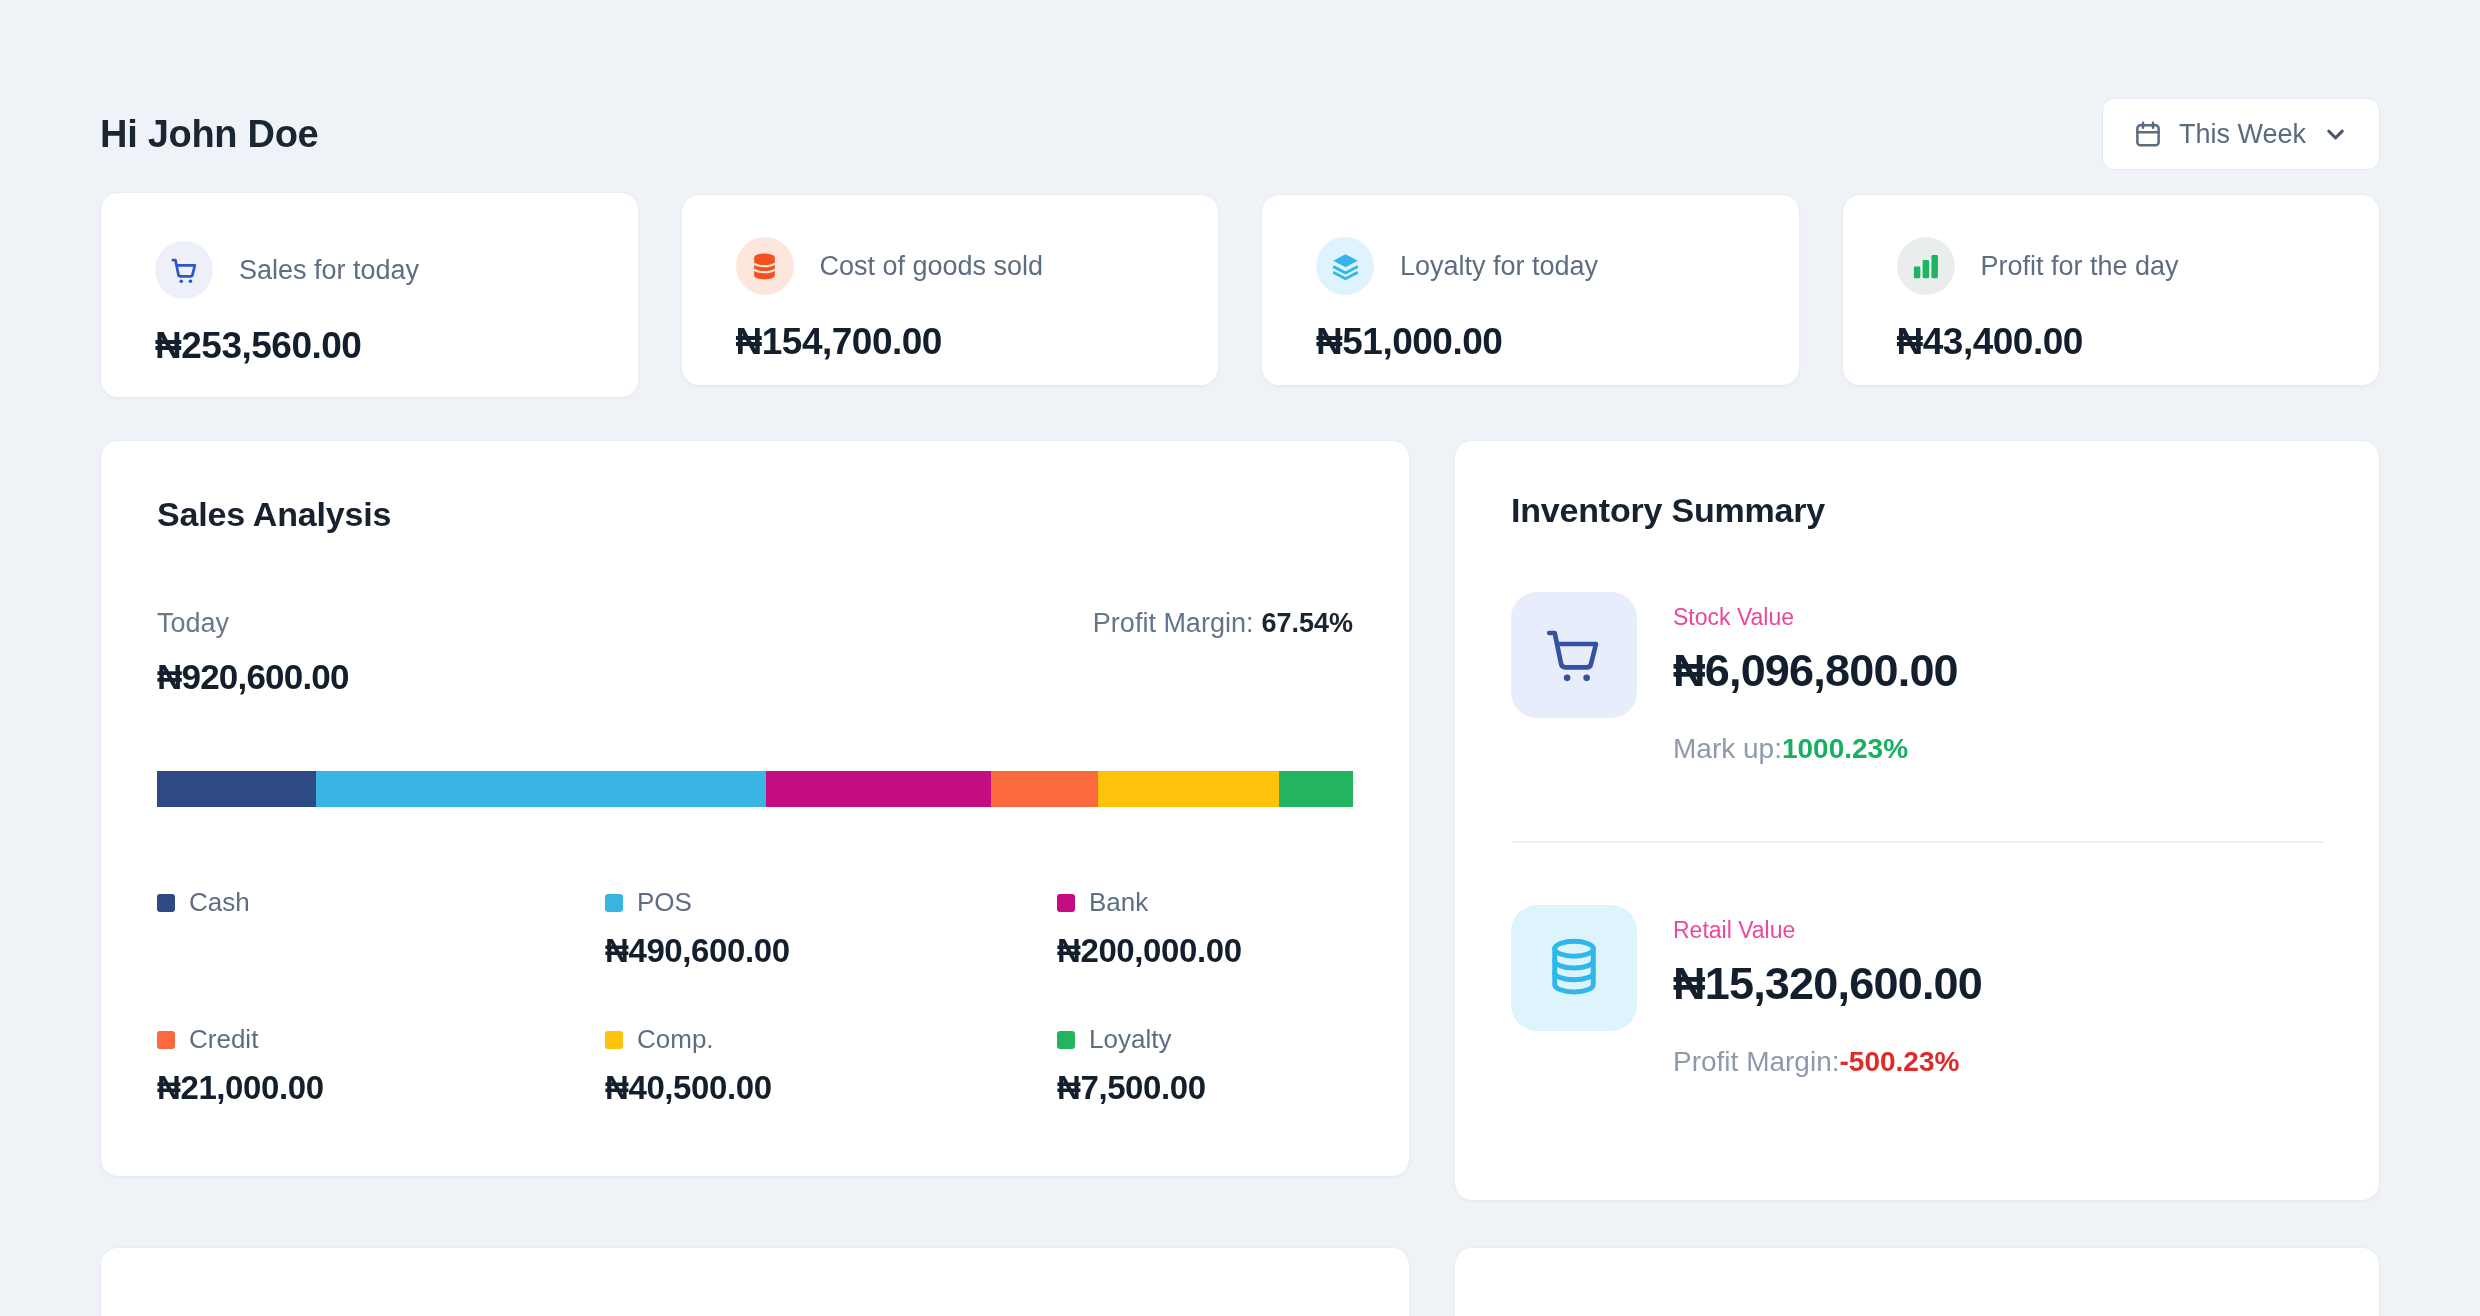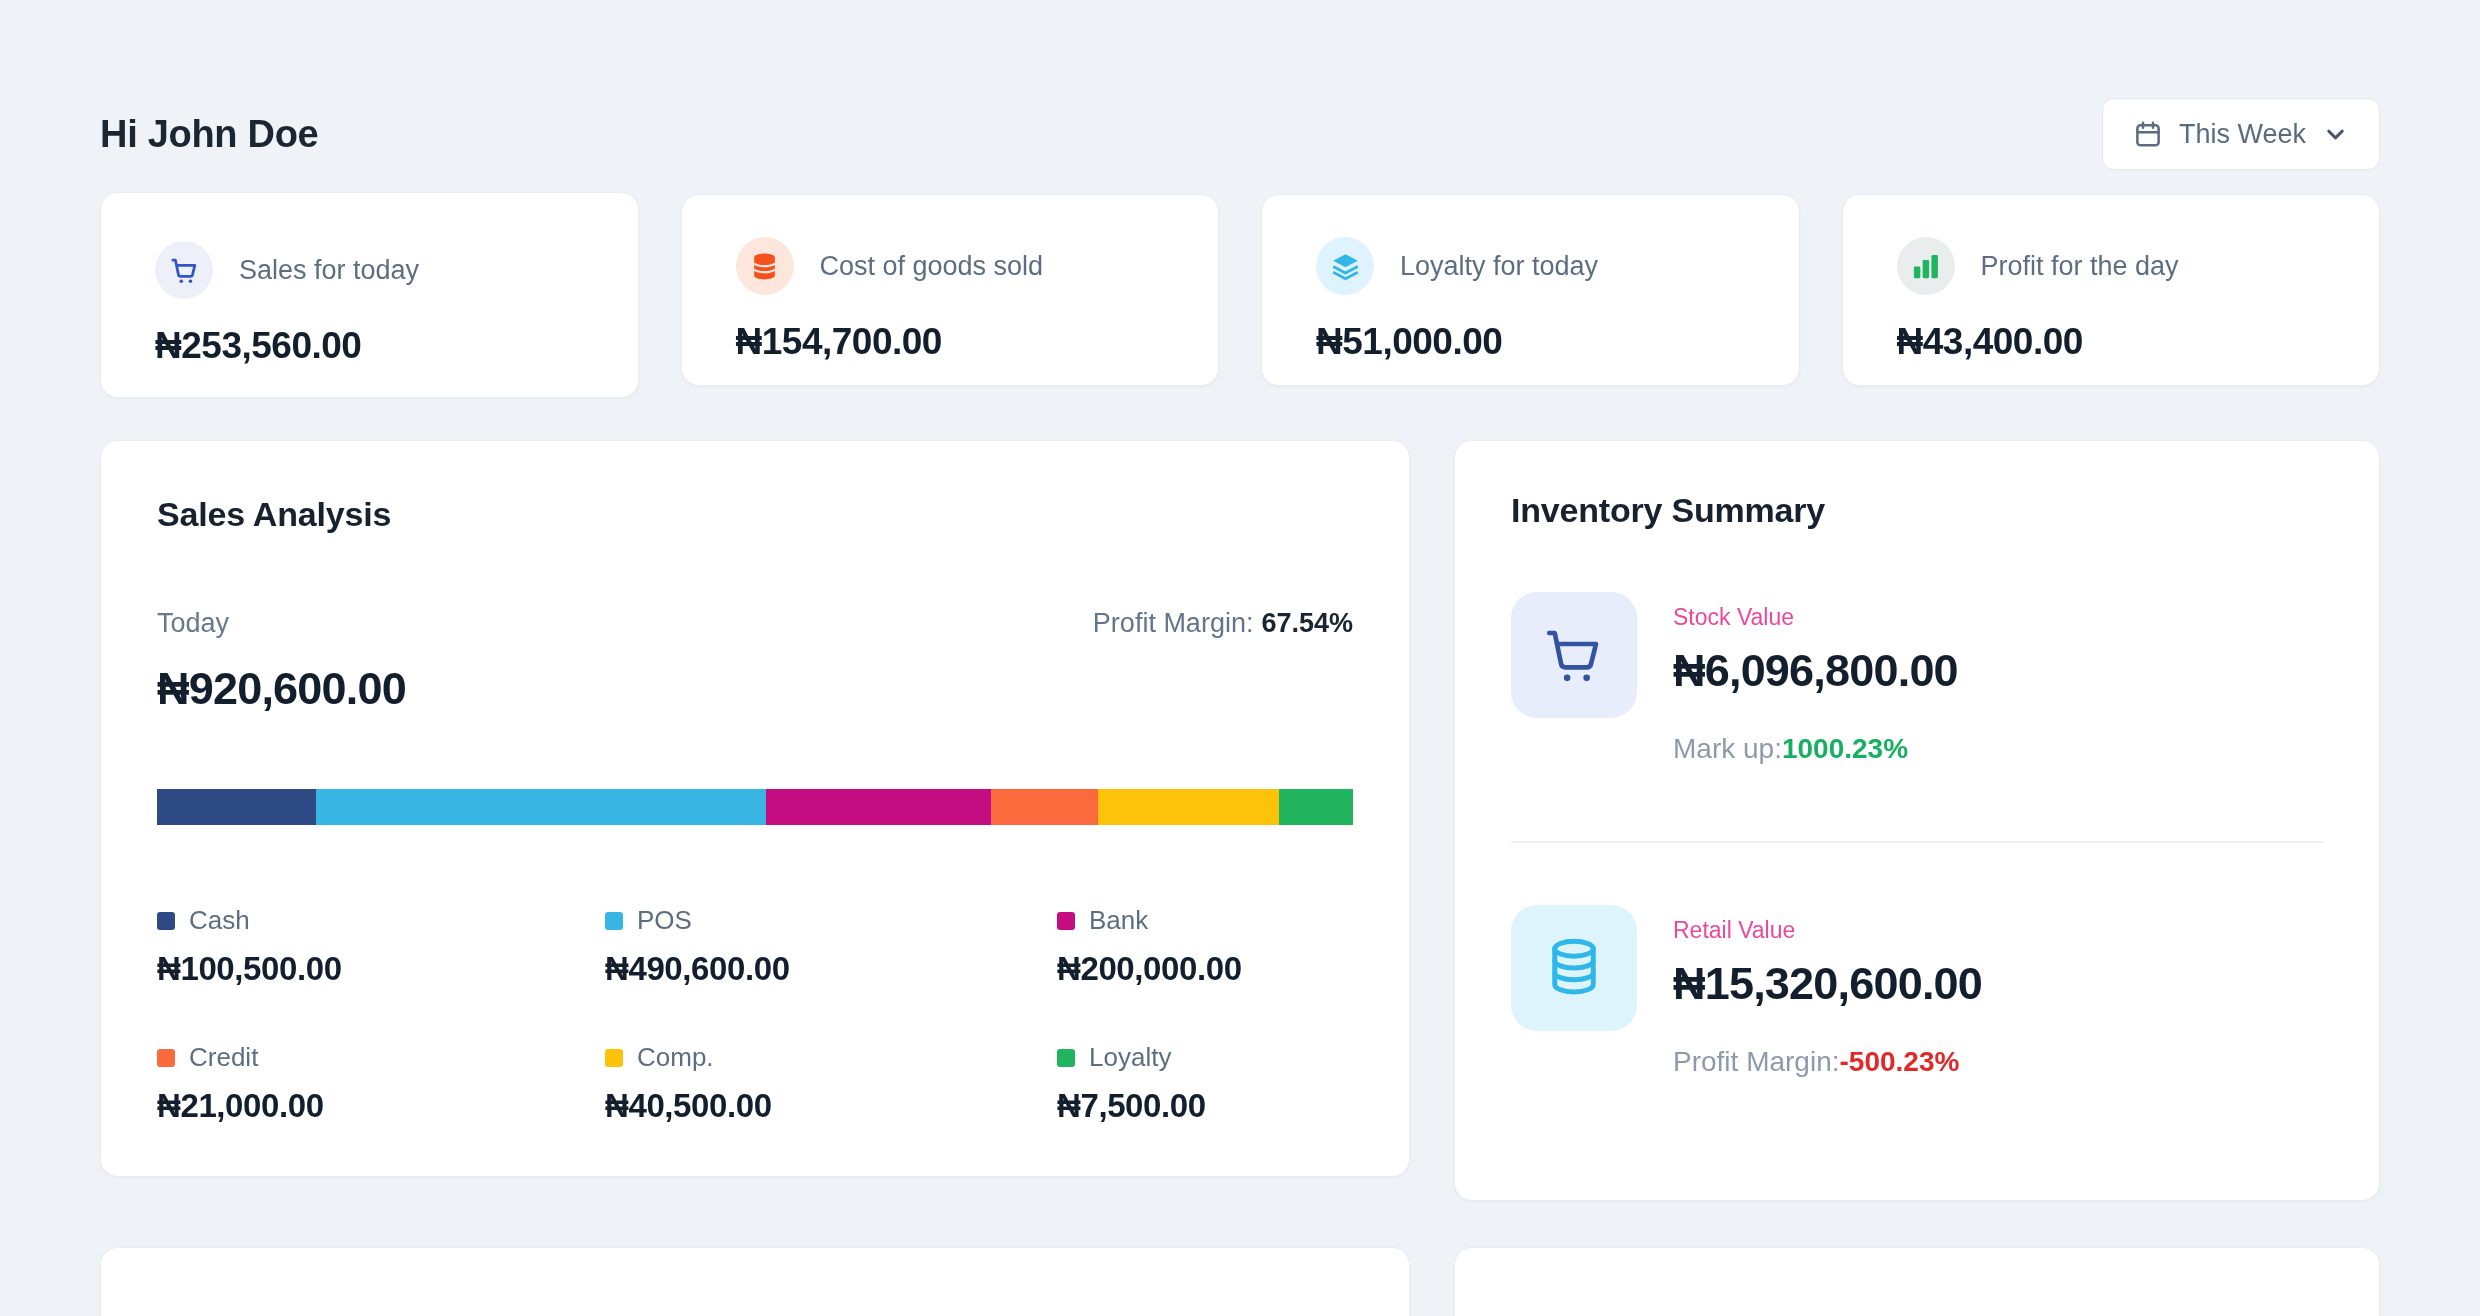--- a/index.html
+++ b/index.html
@@ -41,21 +41,21 @@
   .main { display:grid; grid-template-columns:1310px 1fr; gap:44px; margin-top:42px; align-items:start; }
   .card {
     background:#fff; border:1.5px solid #e8edf4; border-radius:18px;
     box-shadow:0 1px 3px rgba(15,23,42,.04);
   }
   .card-title { margin:0; font-size:34px; font-weight:700; letter-spacing:-0.2px; color:#18222f; }
 
   .sales-card { height:737px; padding:54px 56px; }
   .sales-top { display:flex; justify-content:space-between; align-items:flex-start; margin-top:74px; }
   .muted-label { font-size:27px; color:#68798c; }
-  .sales-total { margin-top:24px; font-size:45px; font-weight:700; letter-spacing:-0.8px; color:#131f2d; }
+  .sales-total { margin-top:18px; font-size:35px; font-weight:700; letter-spacing:-0.8px; color:#131f2d; }
   .pm-row { font-size:27px; color:#64748b; }
   .pm-row b { color:#1a2532; font-weight:700; margin-left:8px; }
 
   .dist-bar { margin-top:74px; height:36px; display:flex; width:100%; overflow:hidden; }
   .dist-bar div { height:100%; flex:none; }
 
   .legend { margin-top:80px; display:grid; grid-template-columns:448px 452px 1fr; row-gap:54px; }
   .leg-head { display:flex; align-items:center; gap:14px; font-size:26px; color:#5e6e82; }
   .leg-square { width:18px; height:18px; border-radius:3px; flex:none; }
   .leg-value { margin-top:14px; font-size:33px; font-weight:700; letter-spacing:-0.4px; color:#131f2d; }
@@ -182,21 +182,20 @@
           <div style="width: 15.1%; background: rgb(253, 195, 11);"></div>
           <div style="width: 6.2%; background: rgb(34, 180, 95);"></div>
         </div>
 
       <div class="legend">
         <div>
           <div class="leg-head">
             <span class="leg-square" style="background: rgb(46, 74, 133);"></span>
             <span>Cash</span>
           </div>
-          <div class="leg-value">₦100,500.00</div>
         </div>
         <div>
           <div class="leg-head">
             <span class="leg-square" style="background: rgb(56, 181, 226);"></span>
             <span>POS</span>
           </div>
           <div class="leg-value">₦490,600.00</div>
         </div>
         <div>
           <div class="leg-head">

